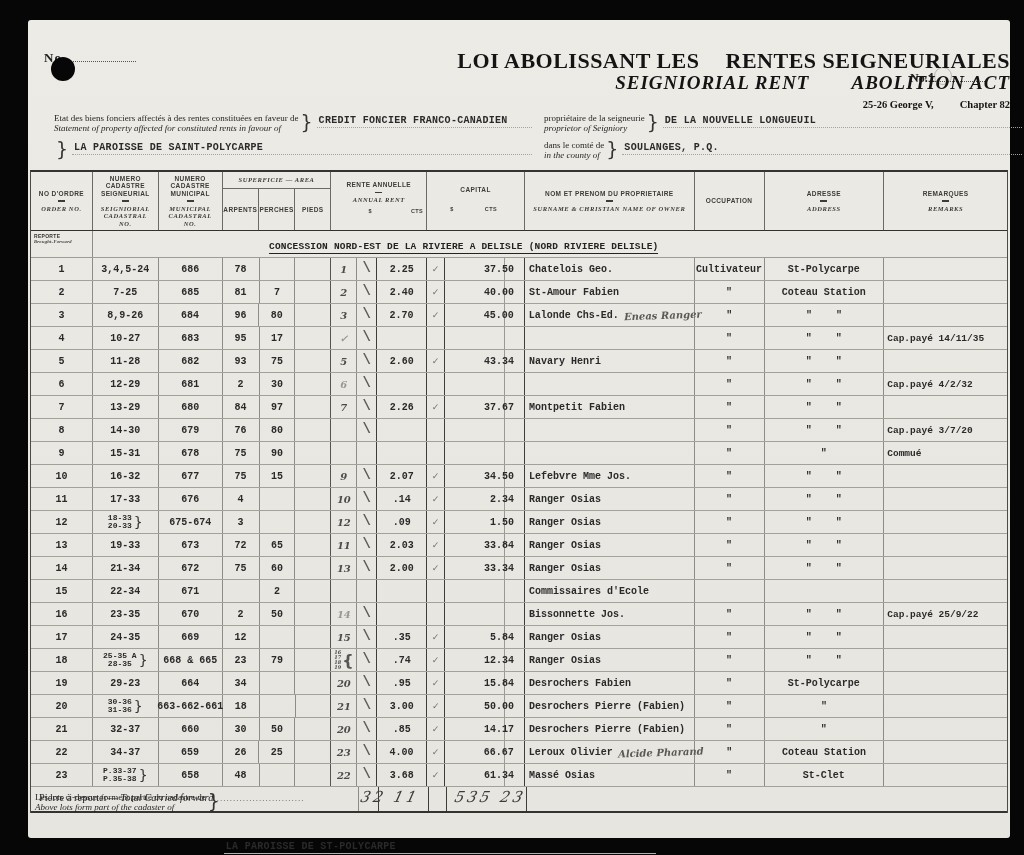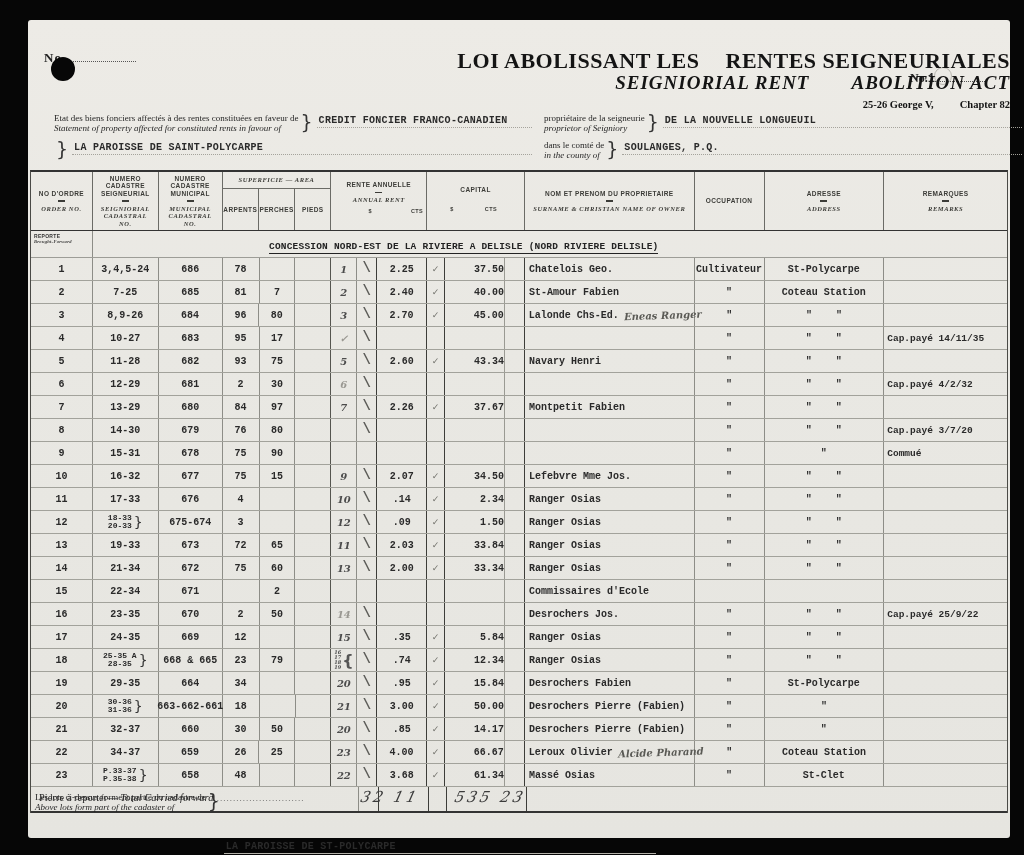--- a/index.html
+++ b/index.html
@@ -71,21 +71,21 @@
   .section-title{position:absolute;left:238px;bottom:3px;font-family:"Liberation Mono",monospace;font-weight:bold;
       font-size:9.5px;letter-spacing:.2px;color:#232323;border-bottom:1.5px solid #232323;padding-bottom:1px;white-space:nowrap;}
 
   .tbody .trow{display:flex;height:22px;border-bottom:1px solid #a2a29b;}
   .c{box-sizing:border-box;border-right:1px solid #8d8d87;display:flex;align-items:center;justify-content:center;
      font-family:"Liberation Mono","DejaVu Sans Mono",monospace;font-weight:bold;font-size:10px;color:#2a2a2a;overflow:visible;white-space:pre;}
   .c.w-slash,.c.w-rent,.c.w-chk,.c.w-cap{border-right-color:#3d3d39;}
   .c.w-pieds{border-right-color:#55554f;}
   .c.w-rem{border-right:none;justify-content:flex-start;padding-left:3px;font-size:9.5px;}
   .c.w-owner{justify-content:flex-start;padding-left:4px;}
-  .c.w-cap{justify-content:flex-end;padding-right:20px;background:
+  .c.w-cap{justify-content:flex-end;padding-right:10px;background:
       linear-gradient(90deg,transparent 0 59px,#9a9a93 59px 60px,transparent 60px);}
   .c .lines{display:flex;flex-direction:column;align-items:center;}
   .c .lines.small{font-size:8px;line-height:8px;}
   .brace2{font-family:"DejaVu Sans",sans-serif;font-size:14px;color:#333;margin-left:2px;font-weight:normal;}
   .slash-mark{font-size:14px;color:#5c5c58;transform:translateY(-1px);}
   .chk{font-size:9px;color:#70706a;font-family:"DejaVu Sans",sans-serif;}
   .c .hw{font-size:10px;}
   .c .hw-stack{display:flex;flex-direction:column;font-size:5px;line-height:5px;align-items:center;}
   .hw-brace{font-family:"DejaVu Sans",sans-serif;font-size:16px;color:#555;margin-left:1px;}
   .annot{font-size:9px;margin-left:5px;transform:rotate(-2deg);color:#5a5a55;white-space:nowrap;}
@@ -508,21 +508,21 @@
             <div class="c w-seign"><span class="lines"><div>23-35</div></span></div>
             <div class="c w-mun">670</div>
             <div class="c w-arp">2</div>
             <div class="c w-per">50</div>
             <div class="c w-pieds"></div>
             <div class="c w-hw"><span class="hw faint">14</span></div>
             <div class="c w-slash"><span class="slash-mark">\</span></div>
             <div class="c w-rent"></div>
             <div class="c w-chk"></div>
             <div class="c w-cap"></div>
-            <div class="c w-owner"><span>Desrochers Jos.</span></div>
+            <div class="c w-owner"><span>Bissonnette Jos.</span></div>
             <div class="c w-occ">"</div>
             <div class="c w-addr">"    "</div>
             <div class="c w-rem">Cap.payé 25/9/22</div>
           </div>
           <div class="trow">
             <div class="c w-no">17</div>
             <div class="c w-seign"><span class="lines"><div>24-35</div></span></div>
             <div class="c w-mun">669</div>
             <div class="c w-arp">12</div>
             <div class="c w-per"></div>
@@ -549,21 +549,21 @@
             <div class="c w-rent">.74</div>
             <div class="c w-chk"><span class="chk">✓</span></div>
             <div class="c w-cap">12.34</div>
             <div class="c w-owner"><span>Ranger Osias</span></div>
             <div class="c w-occ">"</div>
             <div class="c w-addr">"    "</div>
             <div class="c w-rem"></div>
           </div>
           <div class="trow">
             <div class="c w-no">19</div>
-            <div class="c w-seign"><span class="lines"><div>29-35</div></span></div>
+            <div class="c w-seign"><span class="lines"><div>29-23</div></span></div>
             <div class="c w-mun">664</div>
             <div class="c w-arp">34</div>
             <div class="c w-per"></div>
             <div class="c w-pieds"></div>
             <div class="c w-hw"><span class="hw">20</span></div>
             <div class="c w-slash"><span class="slash-mark">\</span></div>
             <div class="c w-rent">.95</div>
             <div class="c w-chk"><span class="chk">✓</span></div>
             <div class="c w-cap">15.84</div>
             <div class="c w-owner"><span>Desrochers Fabien</span></div>

